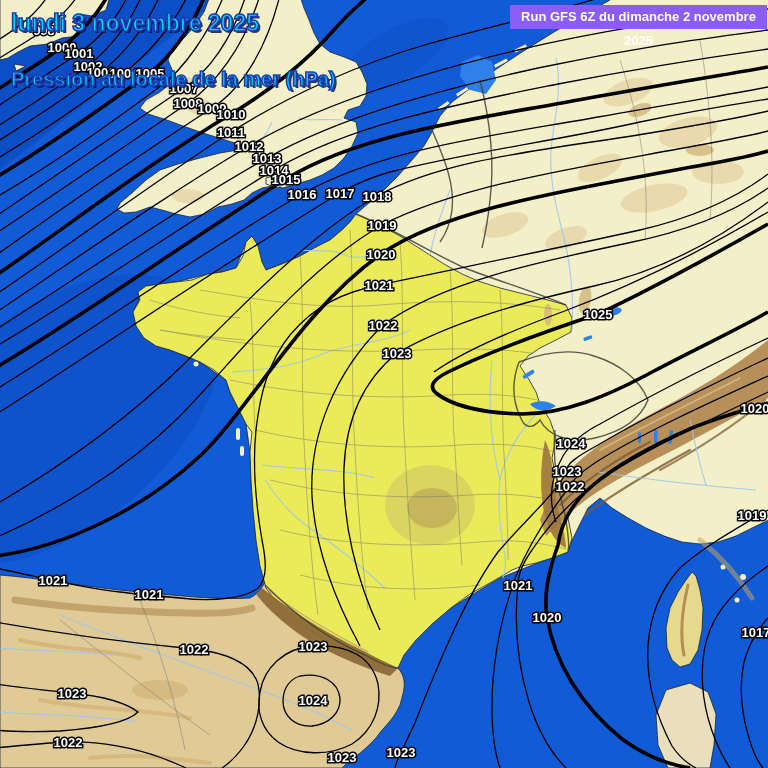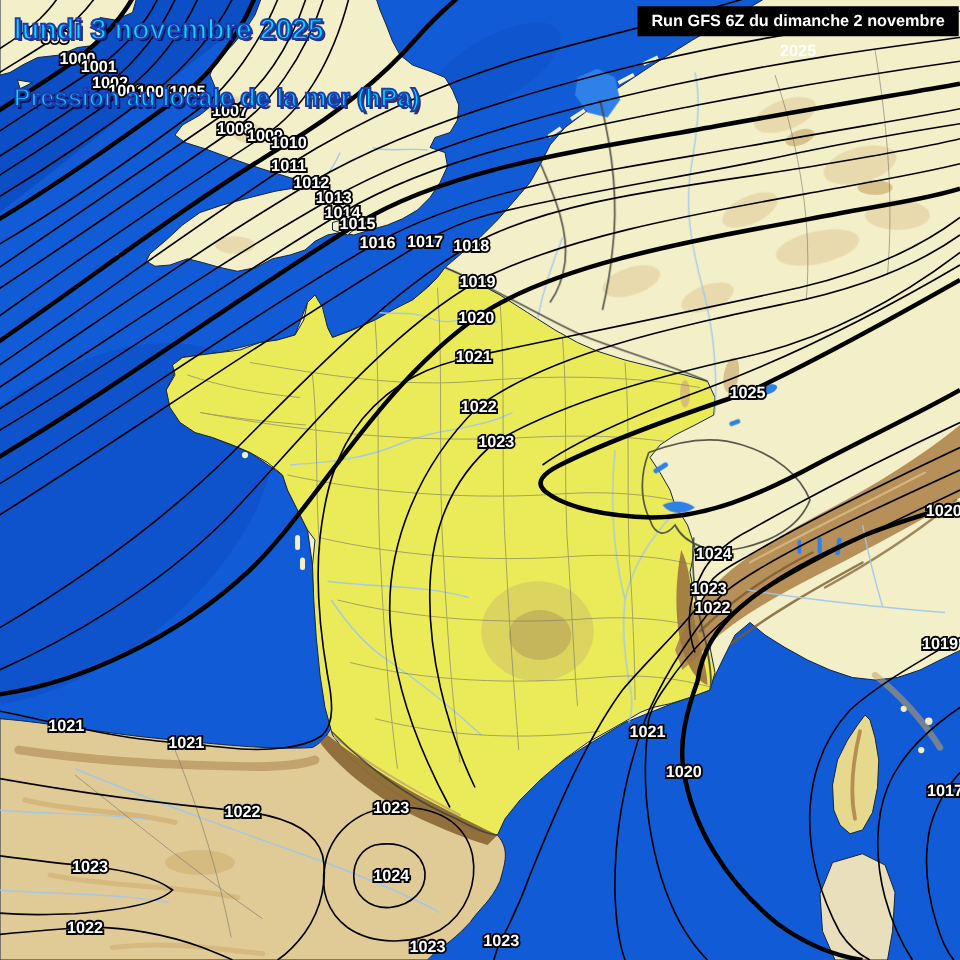--- a/index.html
+++ b/index.html
@@ -12,21 +12,21 @@
   .cbord{fill:none;stroke:#40403a;stroke-width:1.4;opacity:.85;}
   .river{fill:none;stroke:var(--river-blue);stroke-width:1.1;opacity:.9;}
   .ridge{fill:none;stroke-linecap:round;}
   .ilbl{font:bold 13px "Liberation Sans",sans-serif;fill:var(--label-text);stroke:#000;stroke-width:3px;paint-order:stroke;text-anchor:middle;}
   .hdr{position:absolute;left:11px;color:var(--header-text);font-weight:bold;
        -webkit-text-stroke:1.6px #1c3cae;text-shadow:2px 2px 0 rgba(8,18,90,.85);white-space:nowrap;}
   #hdr-date{top:10px;font-size:23px;}
   #hdr-time{top:33px;font-size:30px;}
   #hdr-time .off{font-size:22px;}
   #hdr-sub{top:68px;font-size:20px;}
-  #runbox{position:absolute;left:510px;top:5px;width:257px;height:24px;background:#000000;color:#fff;
+  #runbox{position:absolute;left:510px;top:5px;width:257px;height:24px;background:#8b5cf6;color:#fff;
           font-size:13px;font-weight:bold;text-align:center;line-height:24px;}
   #copyright{position:absolute;left:350px;top:747px;color:#fff;font-size:13.5px;font-weight:bold;
              text-shadow:-1px -1px 0 #000,1px -1px 0 #000,-1px 1px 0 #000,1px 1px 0 #000,0 2px 1px #000;white-space:nowrap;}
 </style>
 </head>
 <body>
 
 <div id="stage">
 <svg id="map" width="768" height="768" viewBox="0 0 768 768">
   <defs>

